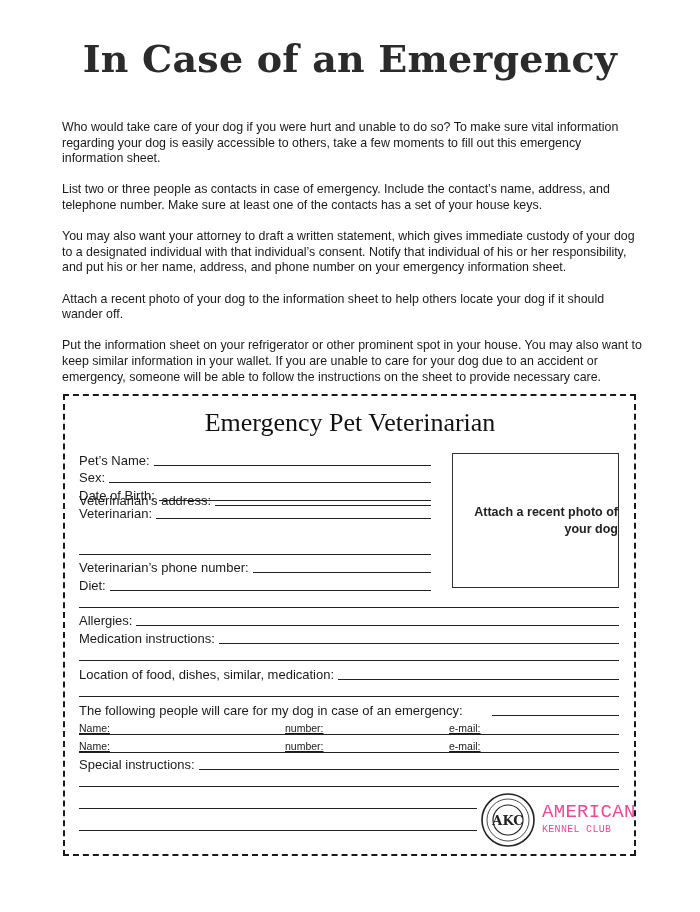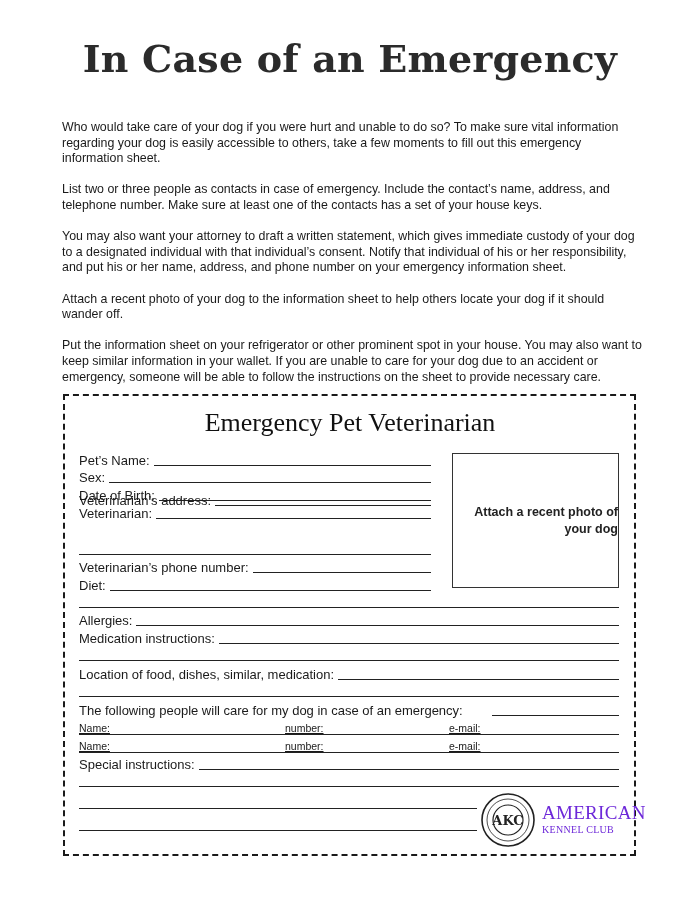--- a/index.html
+++ b/index.html
@@ -39,22 +39,22 @@
   }
   .photo-box span { font-weight: bold; font-size: 12.5px; line-height: 17px; color: #222; }
   .contact-row {
     position: absolute; left: 79px; width: 540px; height: 14px;
     border-bottom: 1.5px solid #222; font-size: 10.5px;
   }
   .contact-row span { position: absolute; bottom: 0; text-decoration: underline; margin-top: 44px; }
   .logo { position: absolute; left: 480px; top: 792px; width: 150px; height: 60px; }
   .logo-seal { position: absolute; left: 0; top: 0; width: 56px; height: 56px; }
   .logo-text {
-    position: absolute; left: 62px; top: 12px; font-family: Liberation Serif, serif;
-    color: #6d28d9; line-height: 17px;
+    position: absolute; left: 62px; top: 12px; font-family: Liberation Mono, monospace;
+    color: #ec4899; line-height: 17px;
   }
   .logo-text .l1 { font-size: 19px; letter-spacing: 0.3px; }
   .logo-text .l2 { font-size: 10px; letter-spacing: 0.3px; }
 </style>
 </head>
 <body>
 
 <div class="title">In Case of an Emergency</div>
 
 <div class="intro">

